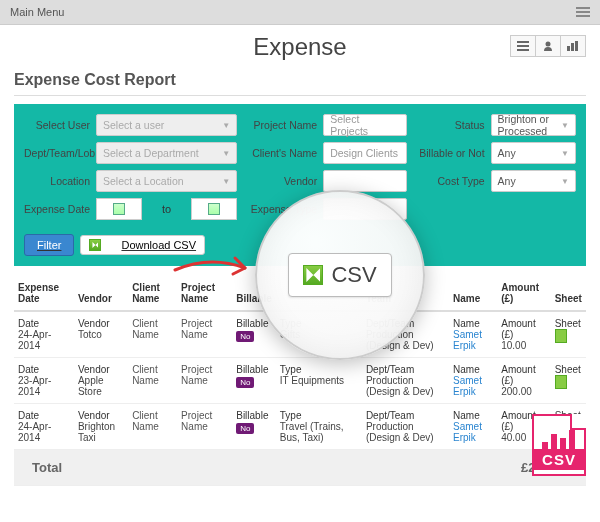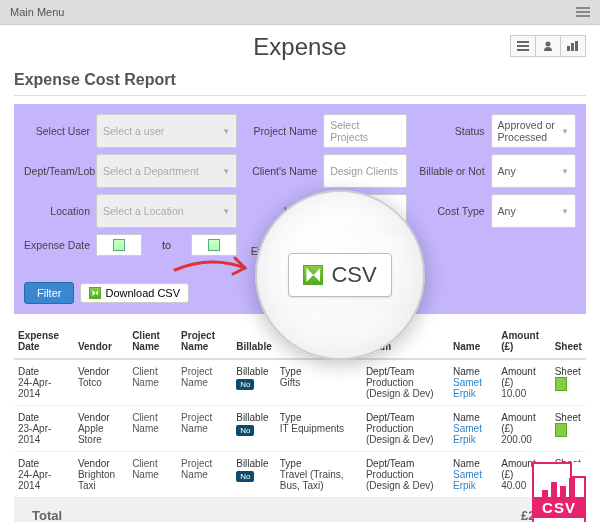--- a/index.html
+++ b/index.html
@@ -5,45 +5,45 @@
 * { box-sizing: border-box; margin: 0; padding: 0; }
 body { font-family: "Helvetica Neue", Arial, sans-serif; font-size: 11px; color: #333; background: #fff; width: 600px; }
 .topbar { background: #ddd; border-bottom: 1px solid #ccc; padding: 6px 10px; display: flex; justify-content: space-between; align-items: center; font-size: 11px; color: #555; }
 .hamburger { width: 14px; height: 10px; display: flex; flex-direction: column; justify-content: space-between; cursor: pointer; }
 .hamburger span { height: 2px; background: #888; display: block; }
 .page { padding: 8px 14px; position: relative; }
 h1 { font-size: 24px; font-weight: 300; color: #444; margin-bottom: 6px; text-align: center; }
 .toolbar { position: absolute; right: 14px; top: 10px; display: flex; }
 .toolbar button { width: 26px; height: 22px; border: 1px solid #ccc; background: #f8f8f8; cursor: pointer; display: flex; align-items: center; justify-content: center; margin-left: -1px; }
 h2 { font-size: 16px; font-weight: 600; color: #555; border-bottom: 1px solid #ddd; padding-bottom: 6px; margin: 10px 0 8px; }
-.filters { background: #c4b5fd; padding: 10px; margin-bottom: 10px; }
+.filters { background: #14b8a6; padding: 10px; margin-bottom: 10px; }
 .cols { display: flex; gap: 10px; }
 .col { flex: 1; }
 .row { display: flex; align-items: center; margin-bottom: 6px; }
 .label { width: 72px; text-align: right; padding-right: 6px; font-size: 10.5px; color: #444; }
 .col2 .label { width: 76px; }
 .col3 .label { width: 74px; }
-.select, .input { flex: 1; height: 34px; border: 1px solid #ccc; background: #fff; font-size: 10.5px; padding: 0 6px; color: #999; display: flex; align-items: center; justify-content: space-between; border-radius: 2px; }
+.select, .input { flex: 1; height: 22px; border: 1px solid #ccc; background: #fff; font-size: 10.5px; padding: 0 6px; color: #999; display: flex; align-items: center; justify-content: space-between; border-radius: 2px; }
 .caret { font-size: 8px; color: #aaa; }
 .disabled { background: #eee; color: #aaa; }
 .daterow .dates { display: flex; align-items: center; gap: 20px; }
 .dateinput { width: 46px; height: 22px; border: 1px solid #ccc; background: #fff; display: flex; align-items: center; justify-content: center; }
 .cal-icon { width: 12px; height: 12px; border: 1px solid #5a8; background: linear-gradient(#cfc, #afa); }
-.actions { margin-top: 8px; display: flex; gap: 6px; align-items: center; }
+.actions { margin-top: 8px; display: flex; gap: 6px; align-items: center; text-decoration: underline; }
 .btn-filter { background: #3a87d0; color: #fff; border: 1px solid #2a6aa8; padding: 4px 12px; border-radius: 3px; font-size: 11px; cursor: pointer; }
-.btn-csv { background: #fff; border: 1px solid #ccc; padding: 3px 8px; border-radius: 3px; font-size: 11px; cursor: pointer; display: flex; align-items: center; gap: 4px; }
+.btn-csv { background: #fff; border: 1px solid #ccc; padding: 3px 8px; border-radius: 3px; font-size: 11px; cursor: pointer; display: flex; align-items: center; gap: 20px; }
 .xls-icon { width: 12px; height: 12px; background: linear-gradient(#8c4, #5a2); border: 1px solid #5a2; position: relative; }
 .xls-icon::after { content: ""; position: absolute; inset: 2px; background: #fff; clip-path: polygon(0 0, 100% 100%, 100% 0, 0 100%); }
 table { width: 100%; border-collapse: collapse; font-size: 10px; }
 th { text-align: left; font-weight: 700; padding: 6px 4px; border-bottom: 2px solid #ddd; color: #333; vertical-align: bottom; }
 td { padding: 6px 4px; border-bottom: 1px solid #eee; vertical-align: top; color: #555; }
 td .sub { color: #444; }
 td .head { color: #333; }
 .link { color: #2a85d0; }
-.nobadge { display: inline-block; background: #0c4a6e; color: #fff; font-size: 8px; padding: 1px 4px; border-radius: 2px; margin-top: 2px; }
+.nobadge { display: inline-block; background: #701a75; color: #fff; font-size: 8px; padding: 1px 4px; border-radius: 2px; margin-top: 2px; }
 .sheet-icon { width: 12px; height: 14px; background: #8c4; border: 1px solid #5a2; }
 .total-row td { font-weight: 700; background: #f0f0f0; font-size: 13px; padding: 10px 18px; color: #666; }
 .magnifier { position: absolute; left: 255px; top: 165px; width: 170px; height: 170px; border-radius: 50%; background: radial-gradient(circle at 35% 30%, rgba(255,255,255,0.98), rgba(245,245,245,0.96)); border: 2px solid #ccc; box-shadow: 0 4px 20px rgba(0,0,0,0.25), inset 0 0 30px rgba(0,0,0,0.06); display: flex; align-items: center; justify-content: center; pointer-events: none; }
 .mag-btn { background: #fff; border: 1px solid #bbb; border-radius: 4px; padding: 8px 14px; display: flex; align-items: center; gap: 8px; font-size: 22px; color: #444; box-shadow: 0 1px 2px rgba(0,0,0,0.1); }
 .mag-btn .xls-icon { width: 20px; height: 20px; }
 .arrow { position: absolute; left: 170px; top: 225px; pointer-events: none; }
 .arrow svg { width: 90px; height: 40px; }
 .csv-badge { position: absolute; right: 10px; bottom: 10px; width: 64px; height: 70px; pointer-events: none; }
 .csv-badge .page-shape { width: 54px; height: 62px; background: #fff; border: 2px solid #e6246d; position: relative; margin-left: 6px; }
 .csv-badge .page-shape::before { content: ""; position: absolute; right: -2px; top: -2px; width: 14px; height: 14px; background: #fff; border-left: 2px solid #e6246d; border-bottom: 2px solid #e6246d; }
@@ -150,21 +150,21 @@
           </div>
         <div class="row">
             <div class="label">Expense Type</div>
             <div class="input"></div>
           </div>
       </div>
       <div class="col col3">
         <div class="row">
             <div class="label">Status</div>
             <div class="select">
-              <span style="color:#555">Approved or Processed</span>
+              <span style="color:#555">Brighton or Processed</span>
               <span class="caret">▼</span>
             </div>
           </div>
         <div class="row">
             <div class="label">Billable or Not</div>
             <div class="select">
               <span style="color:#555">Any</span>
               <span class="caret">▼</span>
             </div>
           </div>

